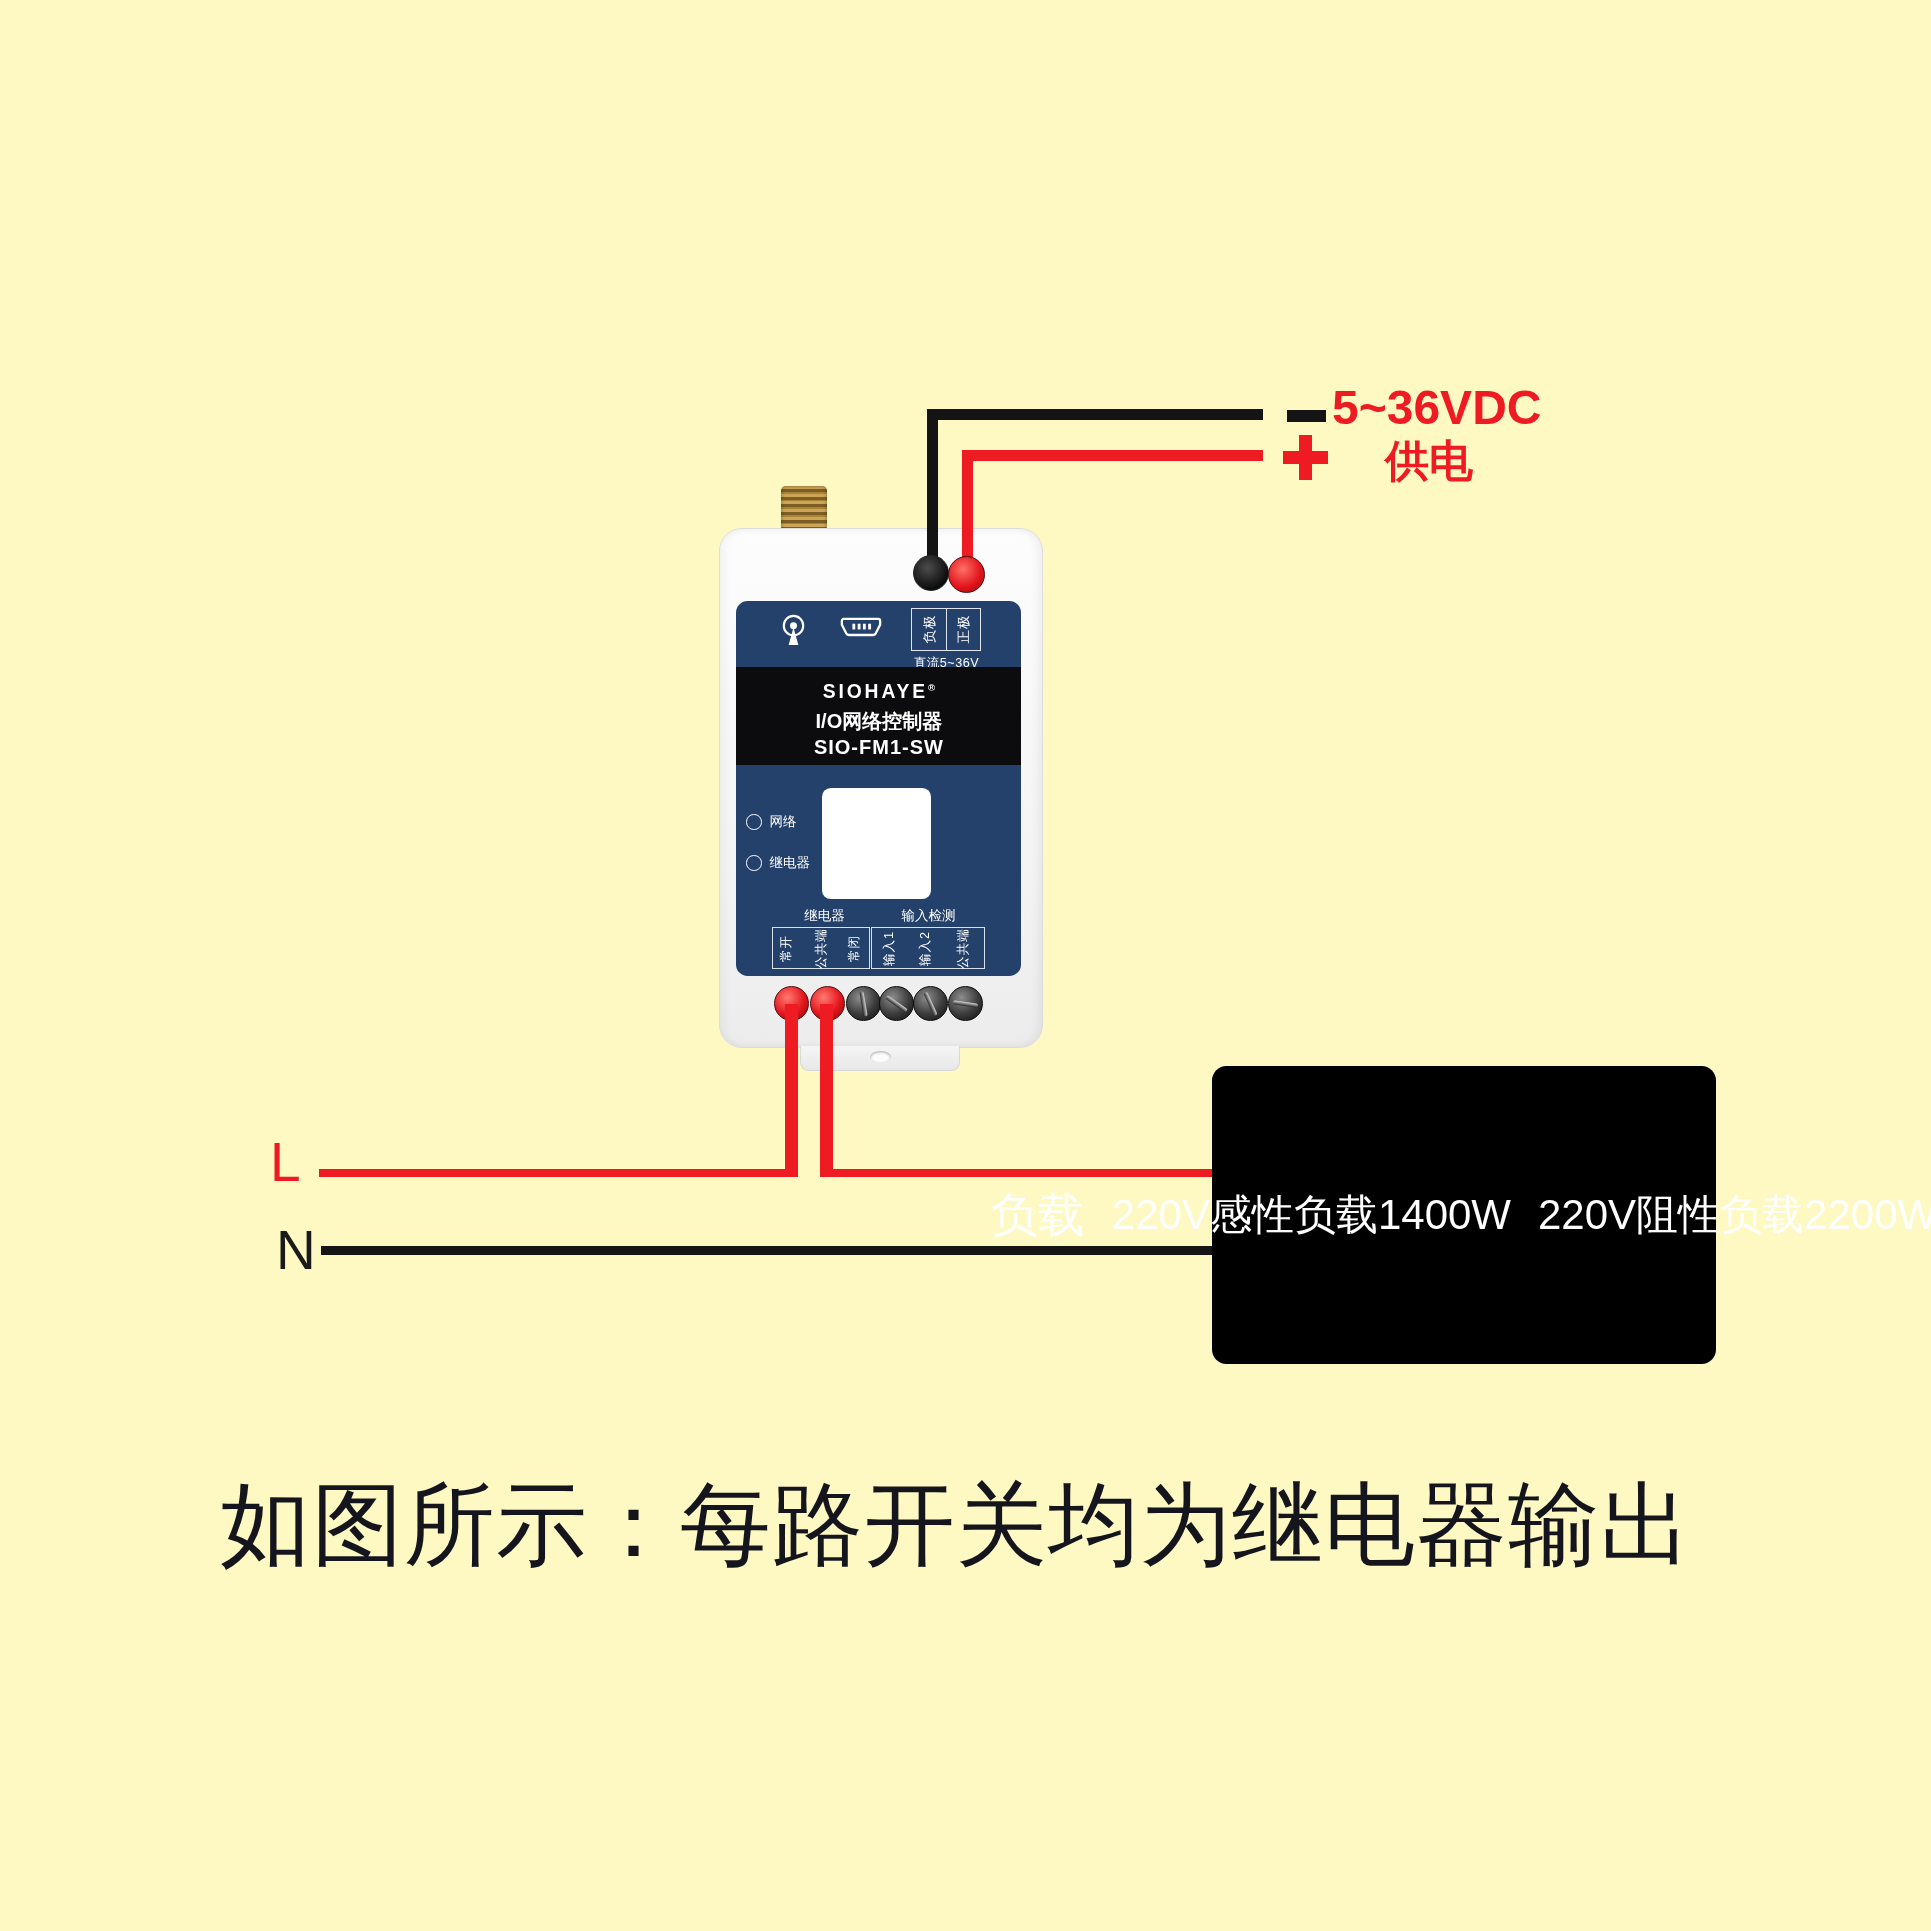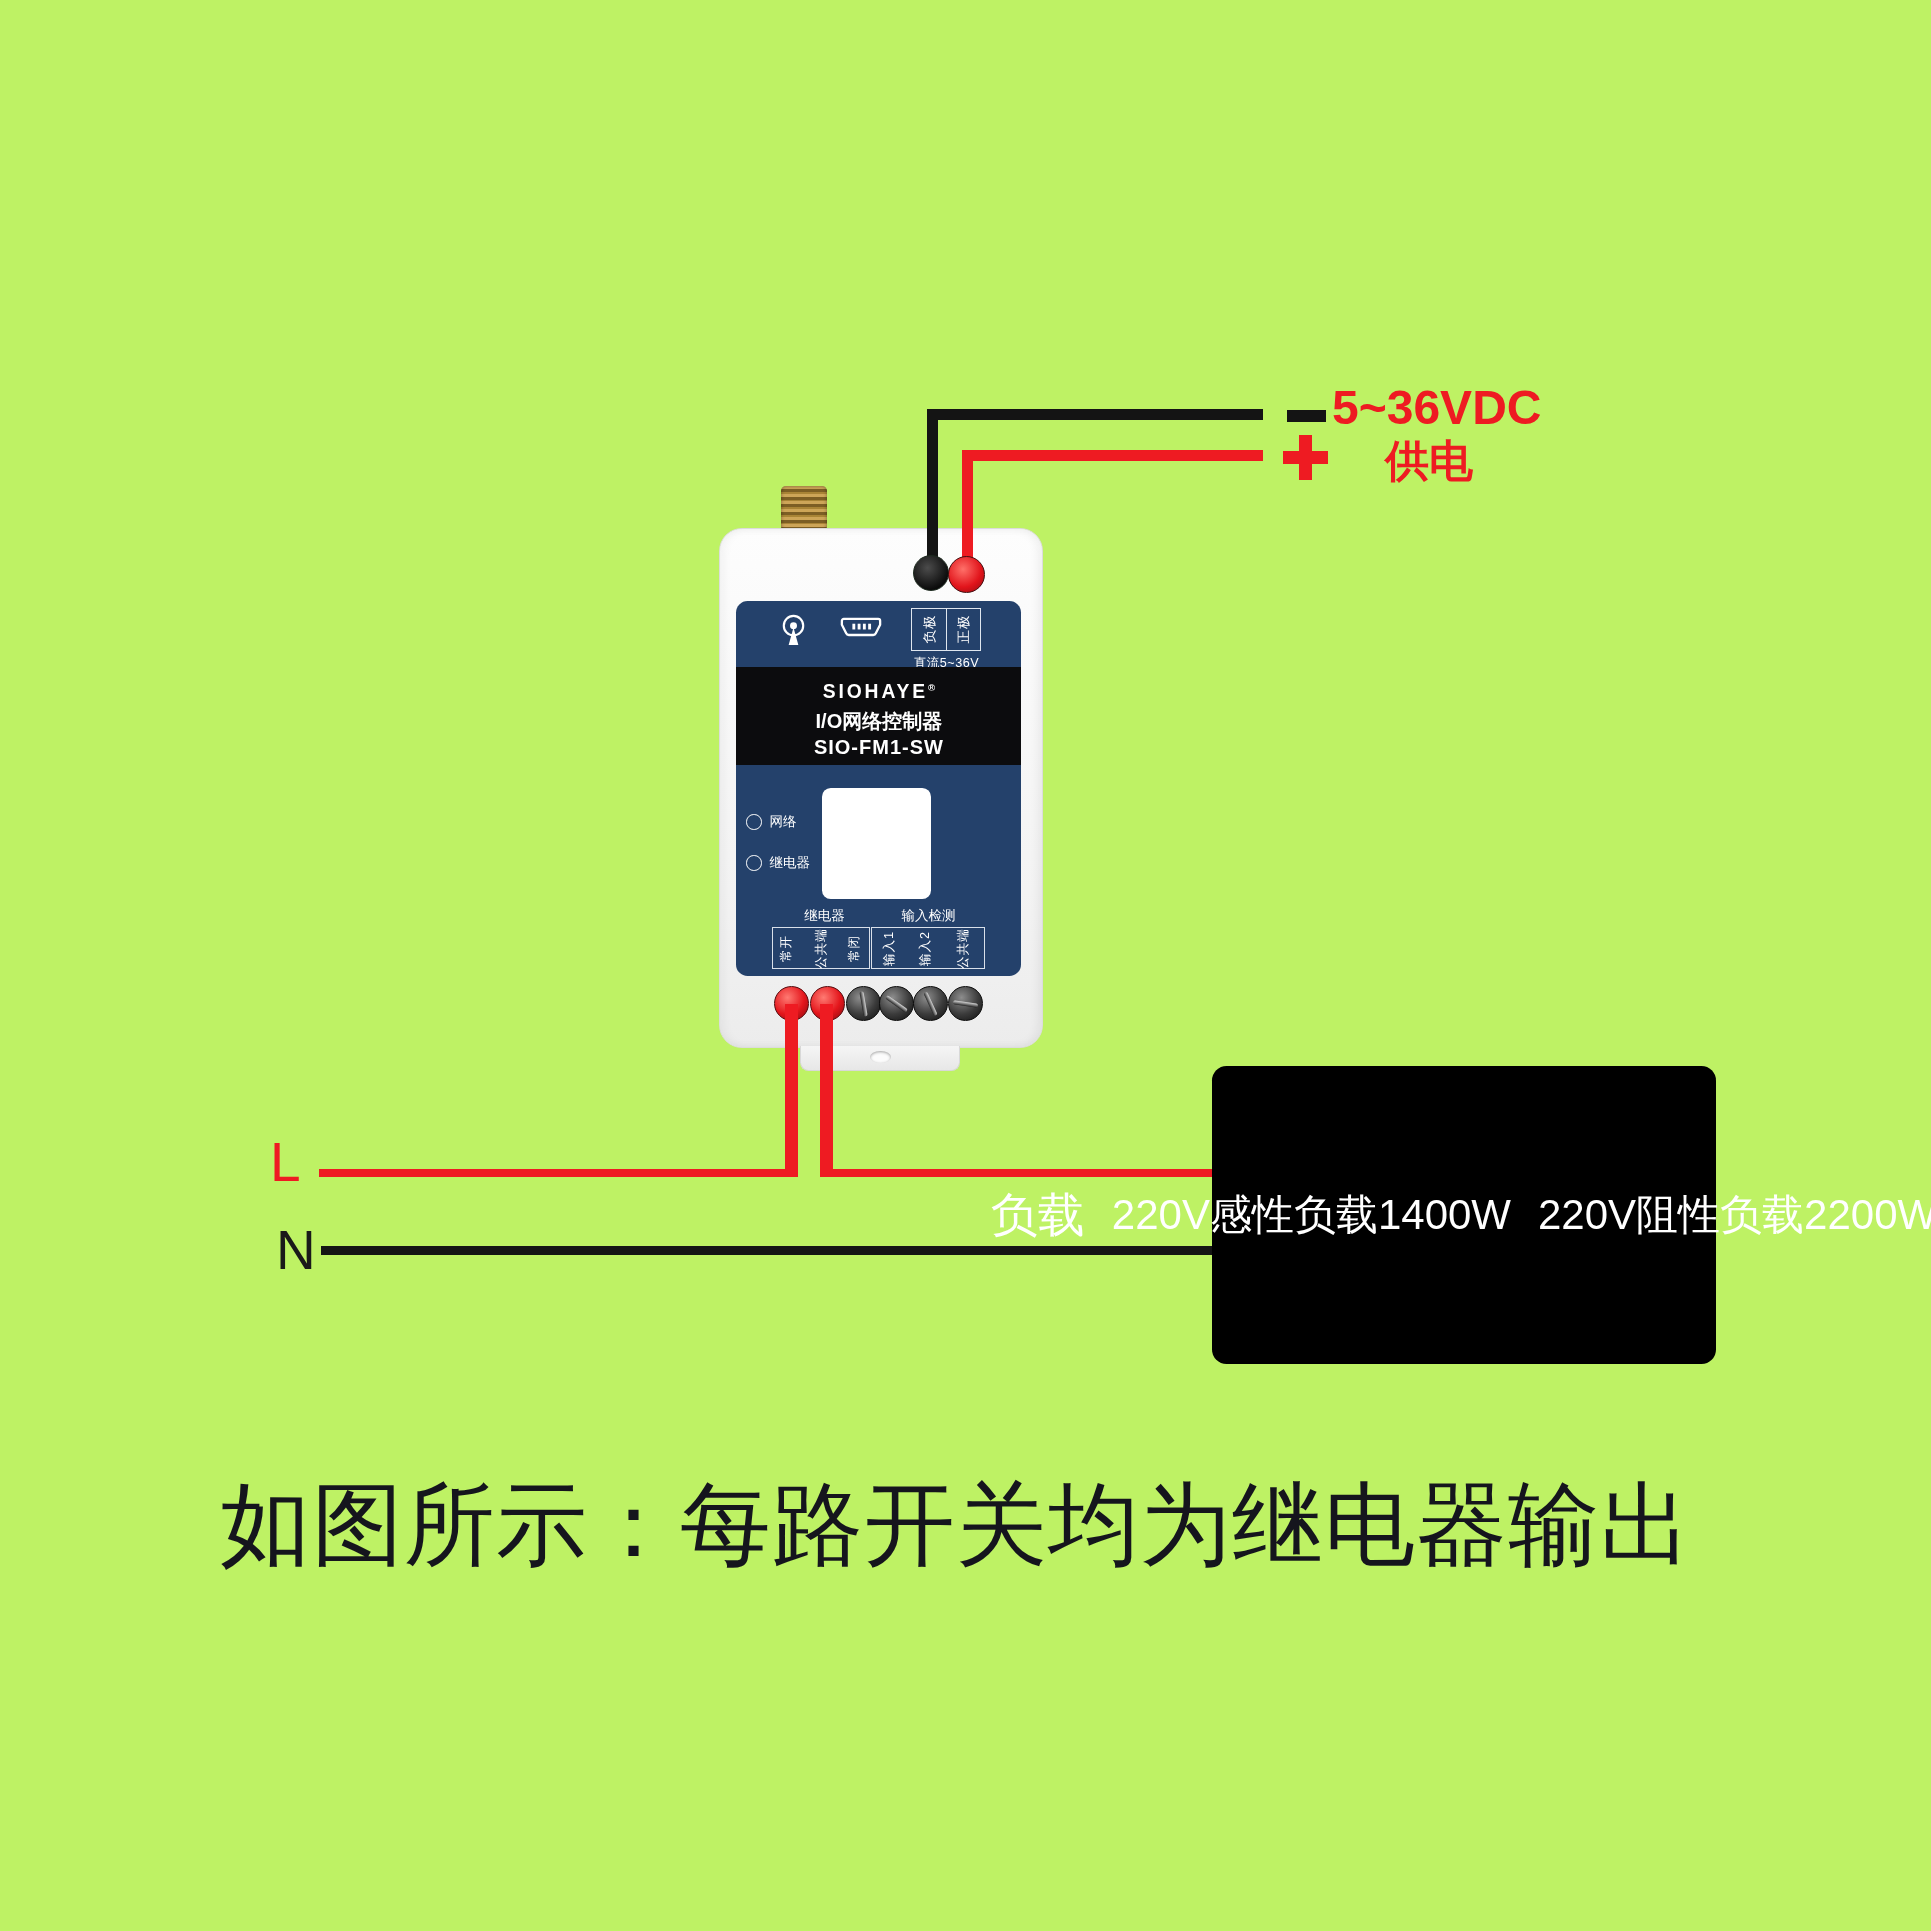--- a/index.html
+++ b/index.html
@@ -1,16 +1,16 @@
 <!DOCTYPE html>
 <html><head>
 <meta charset="utf-8">
 <style>
   html,body{margin:0;padding:0;background:#fff;}
-  .canvas{position:relative;width:1931px;height:1931px;background:#bef264;
+  .canvas{position:relative;width:1931px;height:1931px;background:#fef9c3;
           font-family:"Liberation Sans",sans-serif;overflow:hidden;}
   .abs{position:absolute;}
 
   
   .wire{position:absolute;z-index:2;}
   #w-black-h{left:927px;top:409px;width:336px;height:10.6px;background:#141414;}
   #w-black-v{left:927px;top:409px;width:10.6px;height:170px;background:#141414;}
   #w-red-h{left:962px;top:450px;width:301px;height:10.6px;background:#ee1b22;}
   #w-red-v{left:962px;top:450px;width:10.6px;height:131px;background:#ee1b22;}
 

